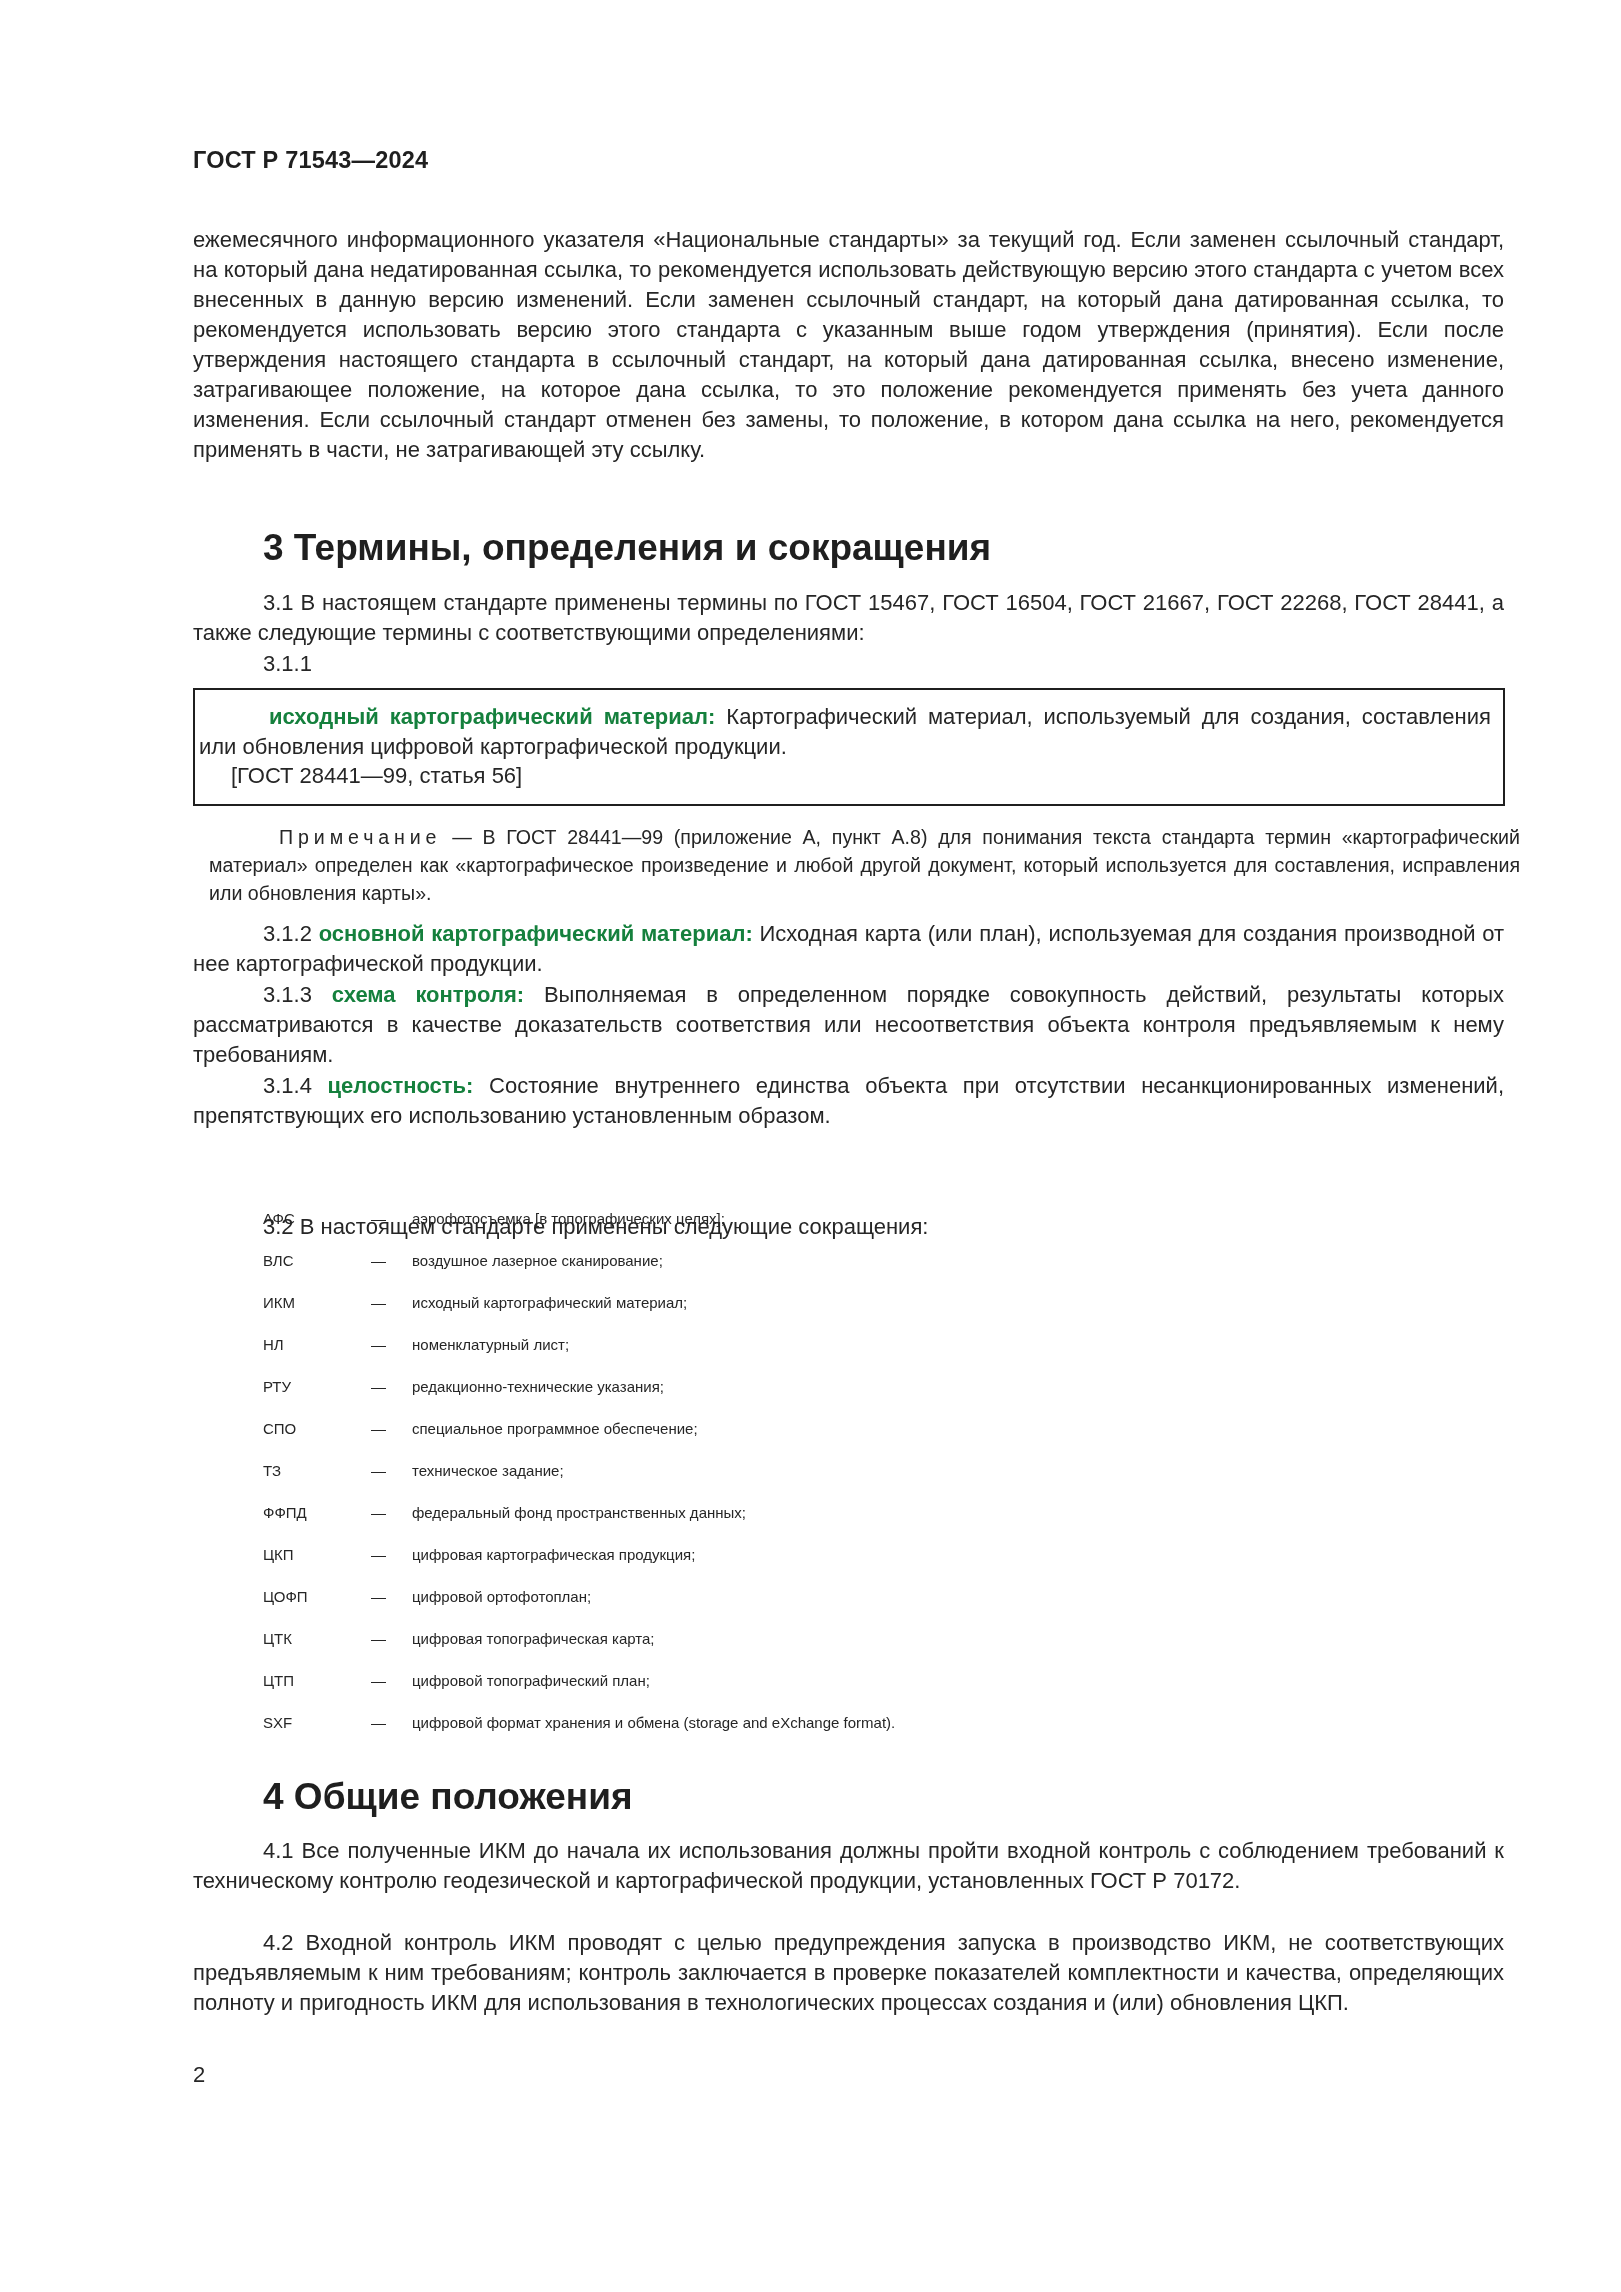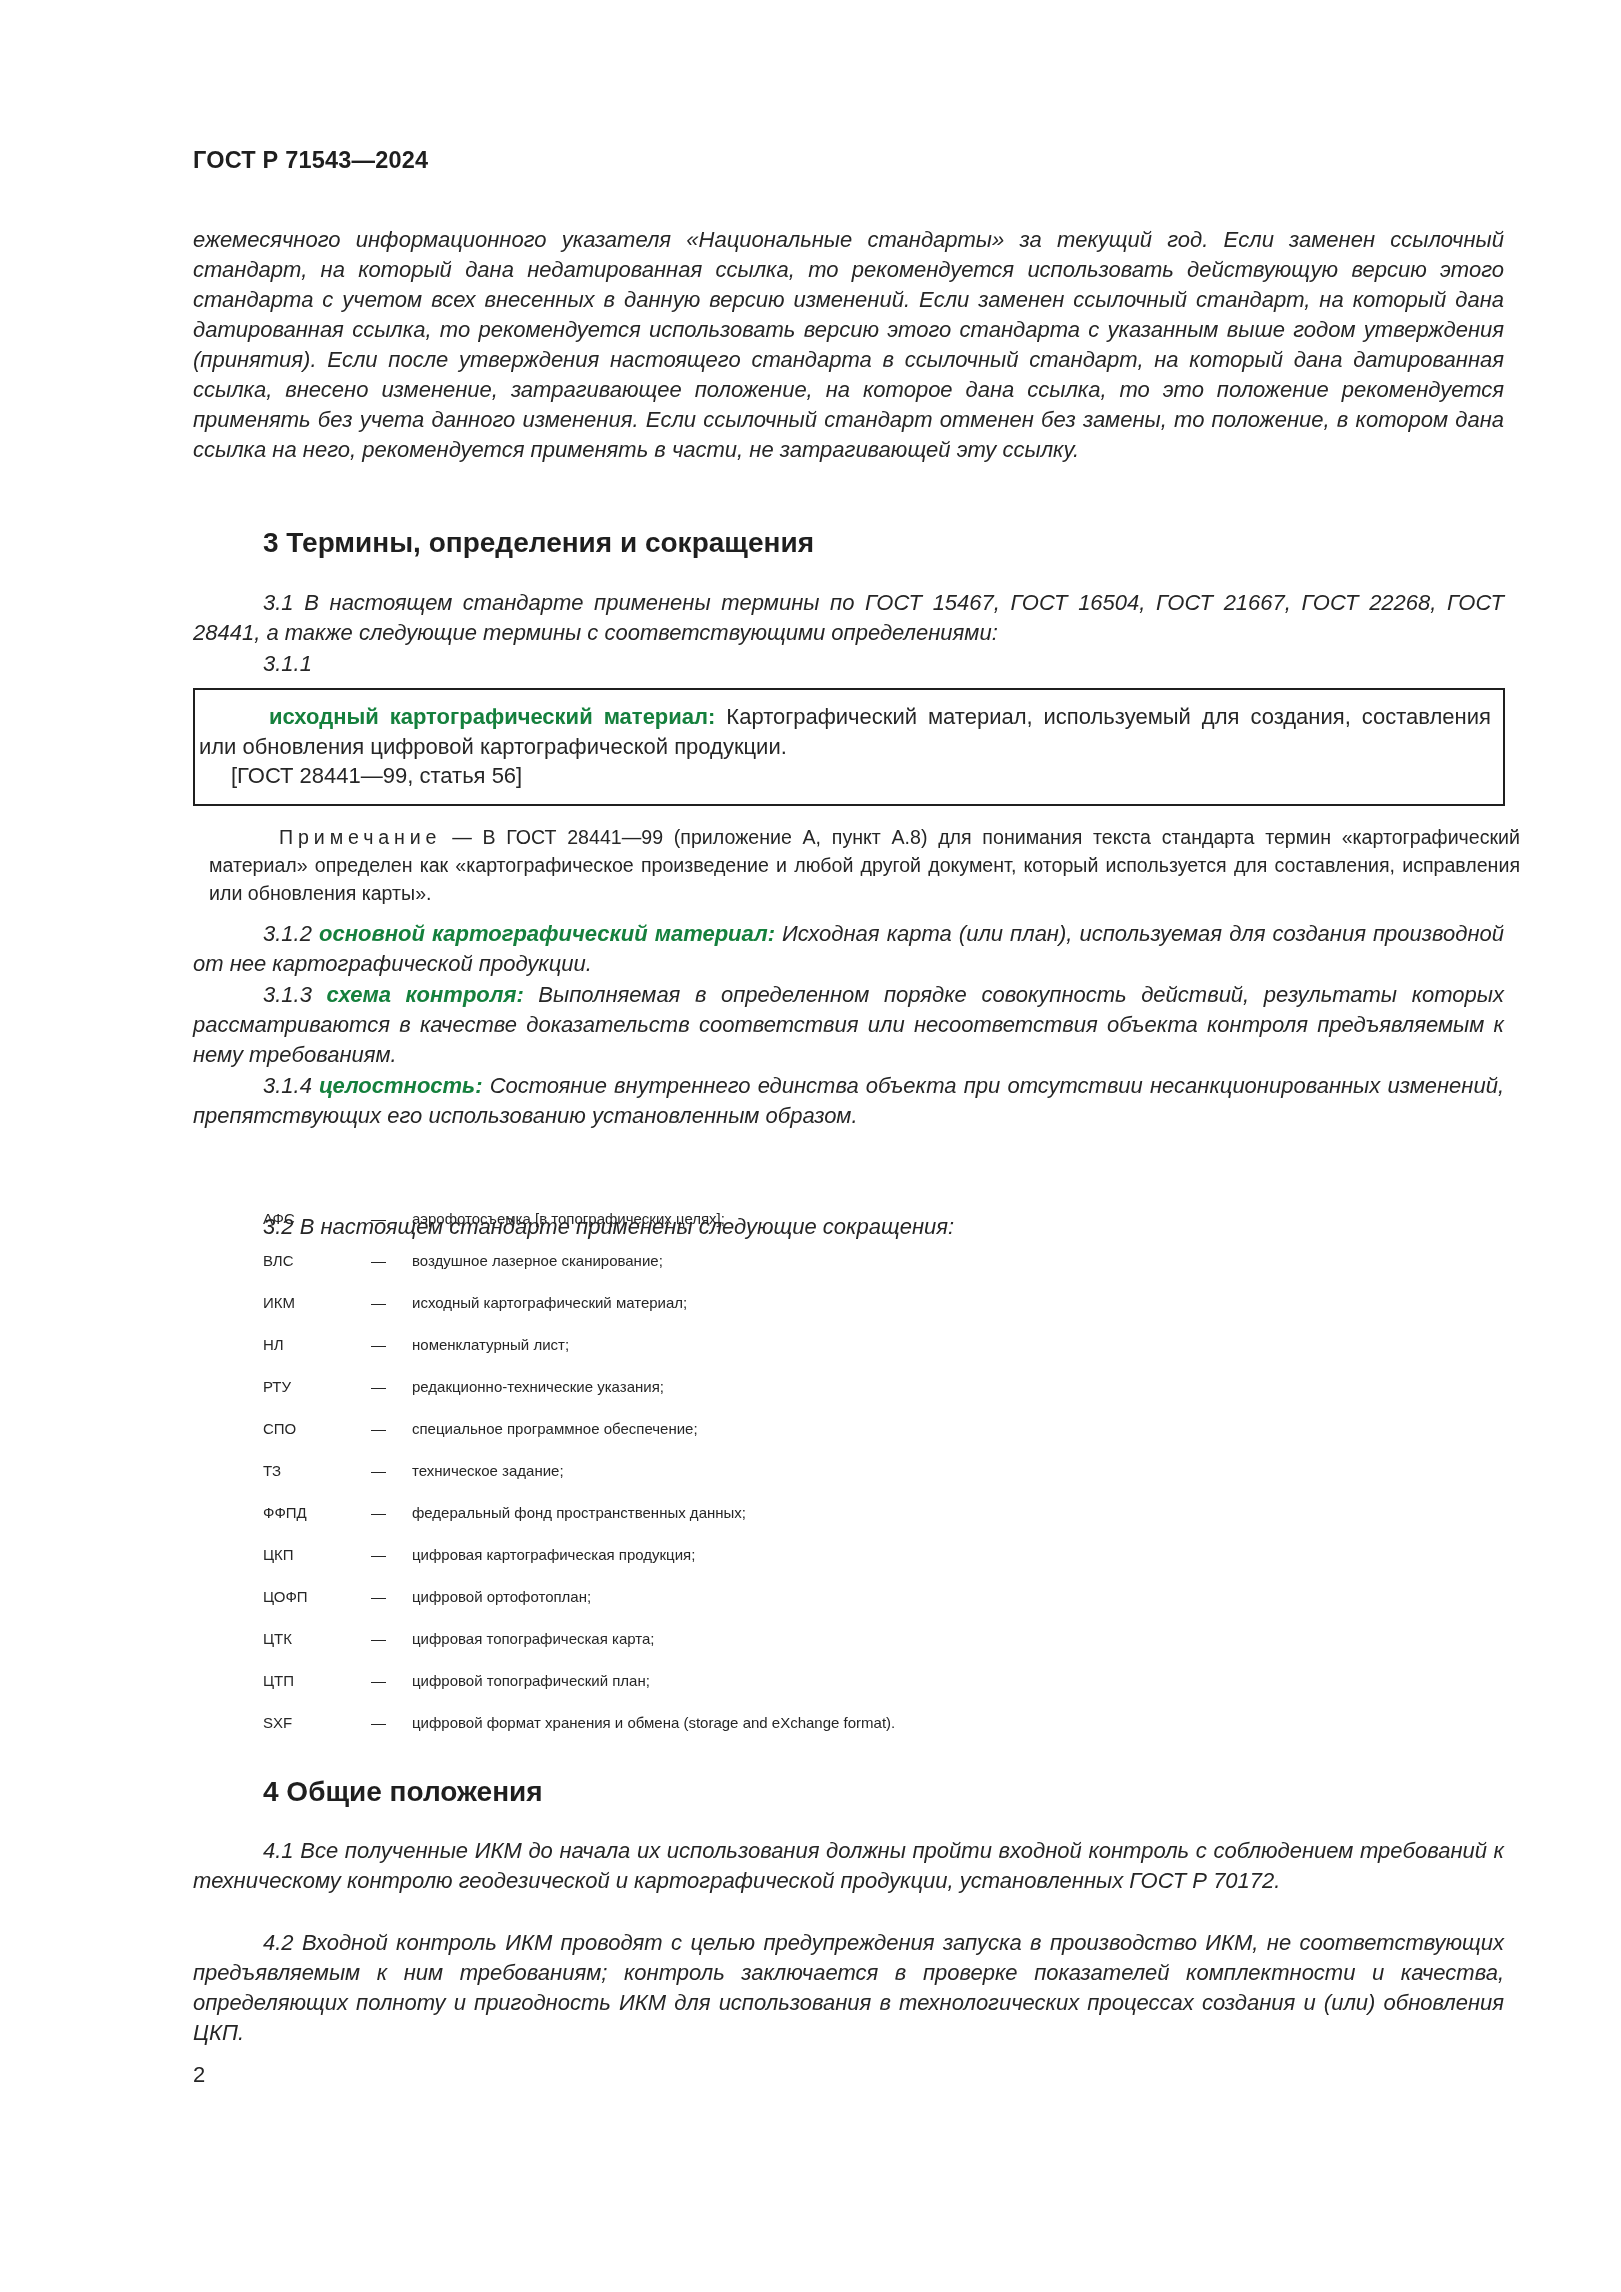--- a/index.html
+++ b/index.html
@@ -9,26 +9,26 @@
       color: #262626;
     }
     .page { position: absolute; left: 193px; top: 0; width: 1311px; }
     .running-head {
       position: absolute; top: 147px; left: 0;
       font-weight: bold; font-size: 23.5px; letter-spacing: 0.2px; color: #1f1f1f;
     }
     .para {
       position: absolute; left: 0; width: 1311px;
       font-size: 22px; line-height: 30px; text-align: justify;
-      text-align-last: left; hyphens: manual; font-style: italic;
+      text-align-last: left; hyphens: manual;
     }
     .indent { text-indent: 70px; }
     .heading {
       position: absolute; left: 70px;
-      font-weight: bold; font-size: 28px; color: #1f1f1f;
+      font-weight: bold; font-size: 37px; color: #1f1f1f;
     }
     .term-box {
       position: absolute; left: 0; top: 688px; width: 1308px; height: 114px;
       border: 2px solid #1f1f1f; box-sizing: content-box;
     }
     .term-box .inner {
       position: absolute; left: 3.9px; top: 11.8px; width: 1292px;
       font-size: 22px; line-height: 30px; text-align: justify; text-align-last: left;
     }
     .term-box .src { position: absolute; left: 36px; top: 73px; font-size: 22px; }

